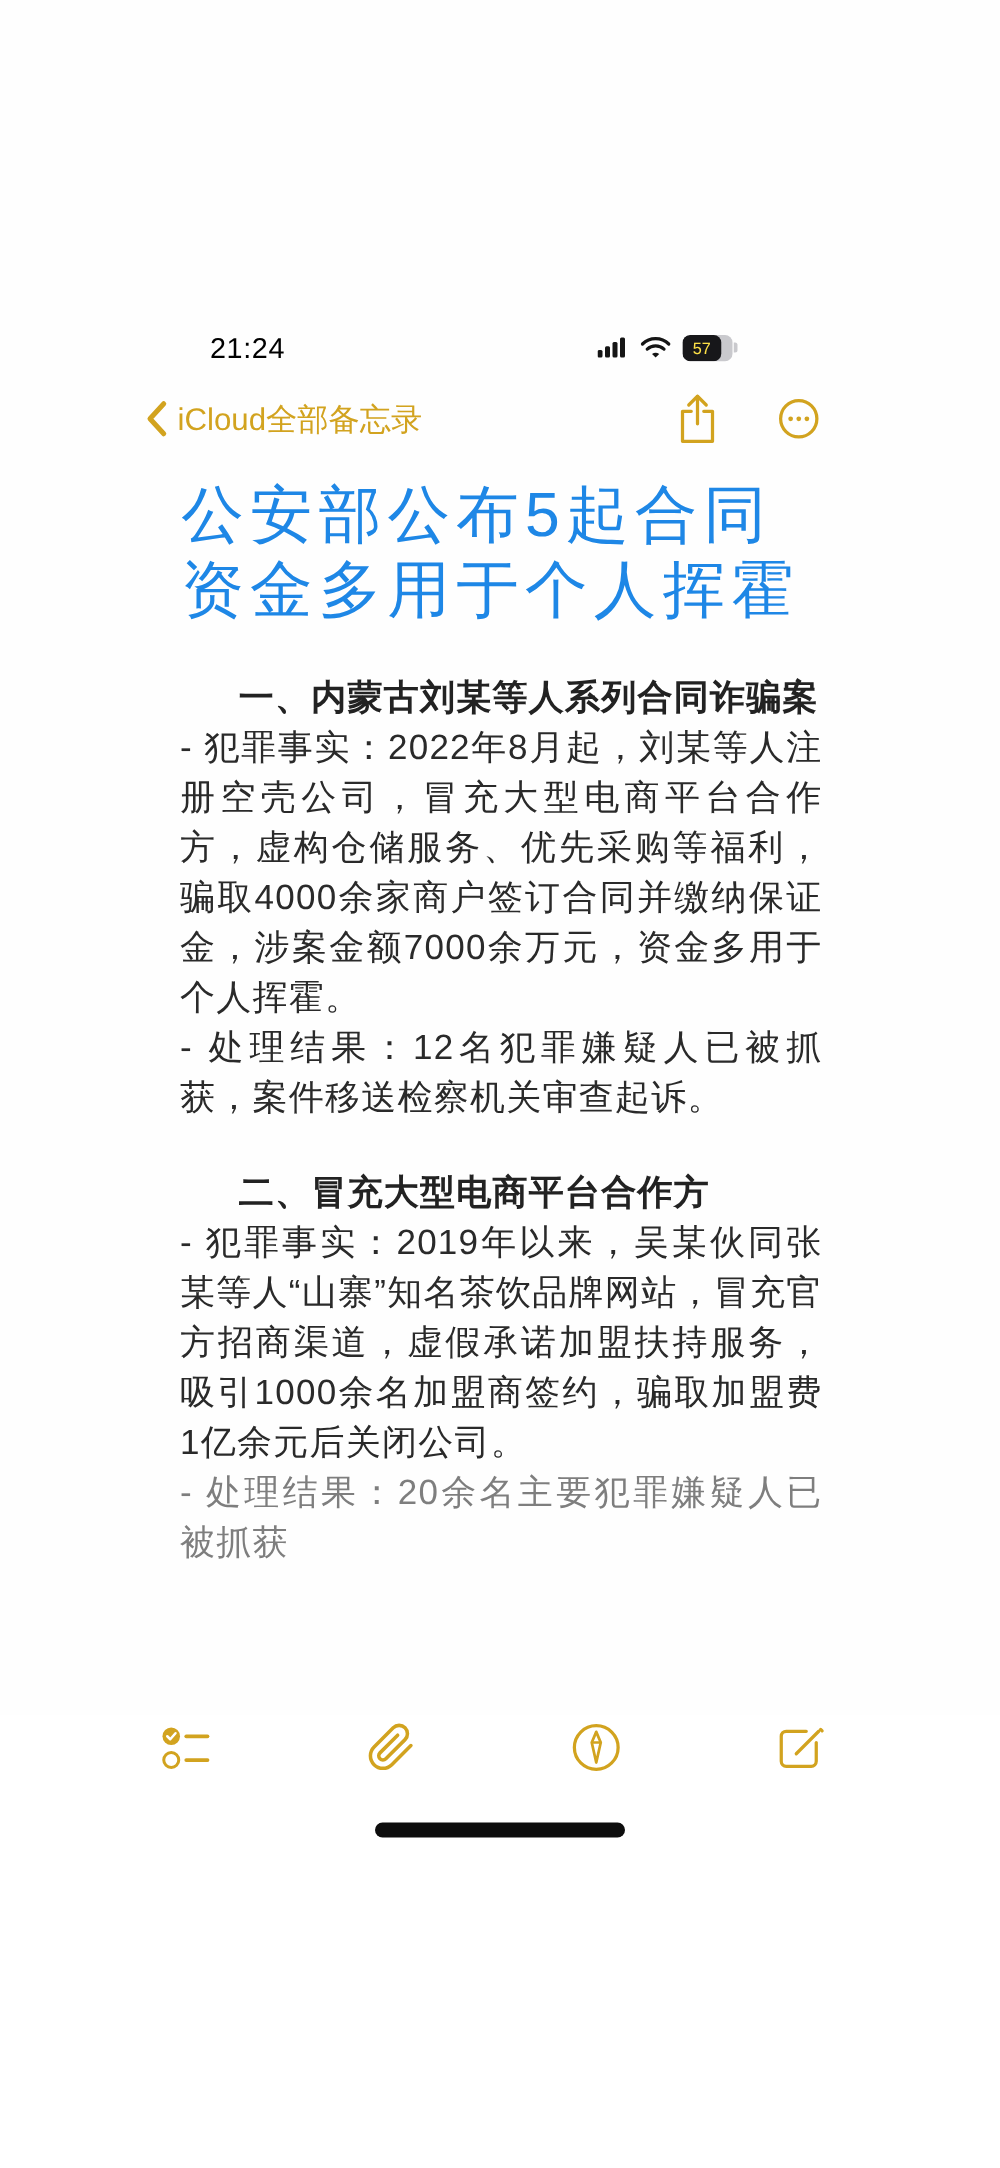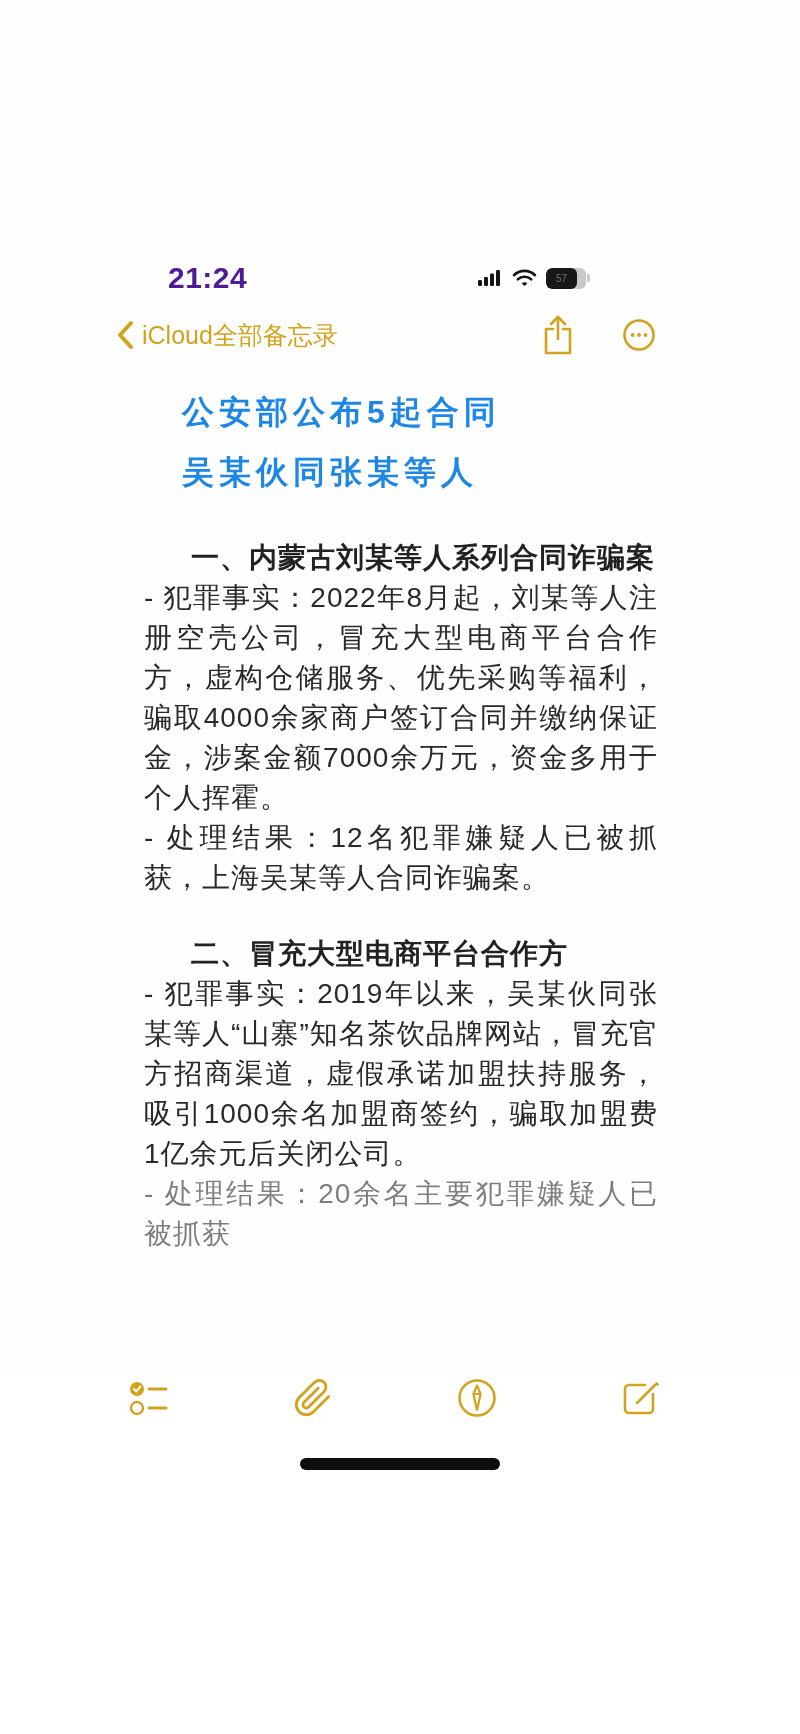--- a/index.html
+++ b/index.html
@@ -9,46 +9,46 @@
     position:relative; width:800px; height:1734px;
     background:#fefefe; overflow:hidden; margin:0 auto;
   }
   .column { width:580px; margin:0 auto; padding-top:258px; }
 
   
   .status-row {
     height:40px; display:flex; align-items:center; justify-content:space-between;
     padding:0 100px 0 58px;
   }
-  .status-time { font-size:30px; font-weight:700; color:#4c1d95; letter-spacing:0.5px; }
+  .status-time { font-size:23px; font-weight:400; color:#000000; letter-spacing:0.5px; }
   .status-icons { display:flex; align-items:center; gap:9px; }
   .battery { position:relative; width:44px; height:22px; display:flex; align-items:center; }
   .battery-body {
     position:relative; width:40px; height:21px; background:#c9c9cd; border-radius:6px; overflow:hidden;
   }
   .battery-fill {
     position:absolute; left:0; top:0; bottom:0; width:31px; background:#17171a;
     border-radius:6px; display:flex; align-items:center; justify-content:center;
   }
-  .battery-fill span { color:#737373; font-size:10px; font-weight:400; }
+  .battery-fill span { color:#fde047; font-size:13px; font-weight:400; }
   .battery-cap { width:3px; height:8px; background:#c9c9cd; border-radius:0 2px 2px 0; margin-left:1px; }
 
   
   .nav-row {
     margin-top:16px; height:42px; display:flex; align-items:center; justify-content:space-between;
     padding:0 34px 0 6px;
   }
   .back-group { display:flex; align-items:center; gap:8px; cursor:default; }
   .back-label { color:#d2a31f; font-size:25px; }
   .nav-actions { display:flex; align-items:center; gap:48px; }
 
   
   .note-title { padding:0 30px 0 35px; margin-top:26px; }
   .note-title div {
-    color:#1e87e6; font-size:32px; font-weight:700; line-height:60px; letter-spacing:5px;margin-left:37px;
+    color:#1e87e6; font-size:50px; font-weight:400; line-height:60px; letter-spacing:5px;
   }
   .note-body {
     padding:0 32px 0 34px; color:#2a2a2a; font-size:28px; line-height:40px;
     letter-spacing:1px; text-align:justify; text-align-last:left;
   }
   .para-intro { margin-top:58px; }
   .case-heading { font-weight:700; margin-top:36px; color:#222;margin-left:47px; }
   .truncated { opacity:0.6; }
 
   
@@ -124,28 +124,28 @@
             <circle cx="10.5" cy="17" r="1.9" fill="#d2a31f"></circle>
             <circle cx="17" cy="17" r="1.9" fill="#d2a31f"></circle>
             <circle cx="23.5" cy="17" r="1.9" fill="#d2a31f"></circle>
           </svg>
         </span>
       </div>
     </div>
 
     <div class="note-title">
       <div>公安部公布5起合同</div>
-      <div>吴某伙同张某等人</div>
+      <div>资金多用于个人挥霍</div>
     </div>
 
     <div class="note-body">
 
       <p class="case-heading">一、内蒙古刘某等人系列合同诈骗案</p>
       <p>- 犯罪事实：2022年8月起，刘某等人注册空壳公司，冒充大型电商平台合作方，虚构仓储服务、优先采购等福利，骗取4000余家商户签订合同并缴纳保证金，涉案金额7000余万元，资金多用于个人挥霍。</p>
-      <p>- 处理结果：12名犯罪嫌疑人已被抓获，上海吴某等人合同诈骗案。</p>
+      <p>- 处理结果：12名犯罪嫌疑人已被抓获，案件移送检察机关审查起诉。</p>
 
       <p class="case-heading">二、冒充大型电商平台合作方</p>
       <p>- 犯罪事实：2019年以来，吴某伙同张某等人“山寨”知名茶饮品牌网站，冒充官方招商渠道，虚假承诺加盟扶持服务，吸引1000余名加盟商签约，骗取加盟费1亿余元后关闭公司。</p>
       <p class="truncated">- 处理结果：20余名主要犯罪嫌疑人已被抓获</p>
     </div>
   </div>
 
   <div class="bottom-bar">
     <div class="toolbar">
       <span class="tool-btn">

